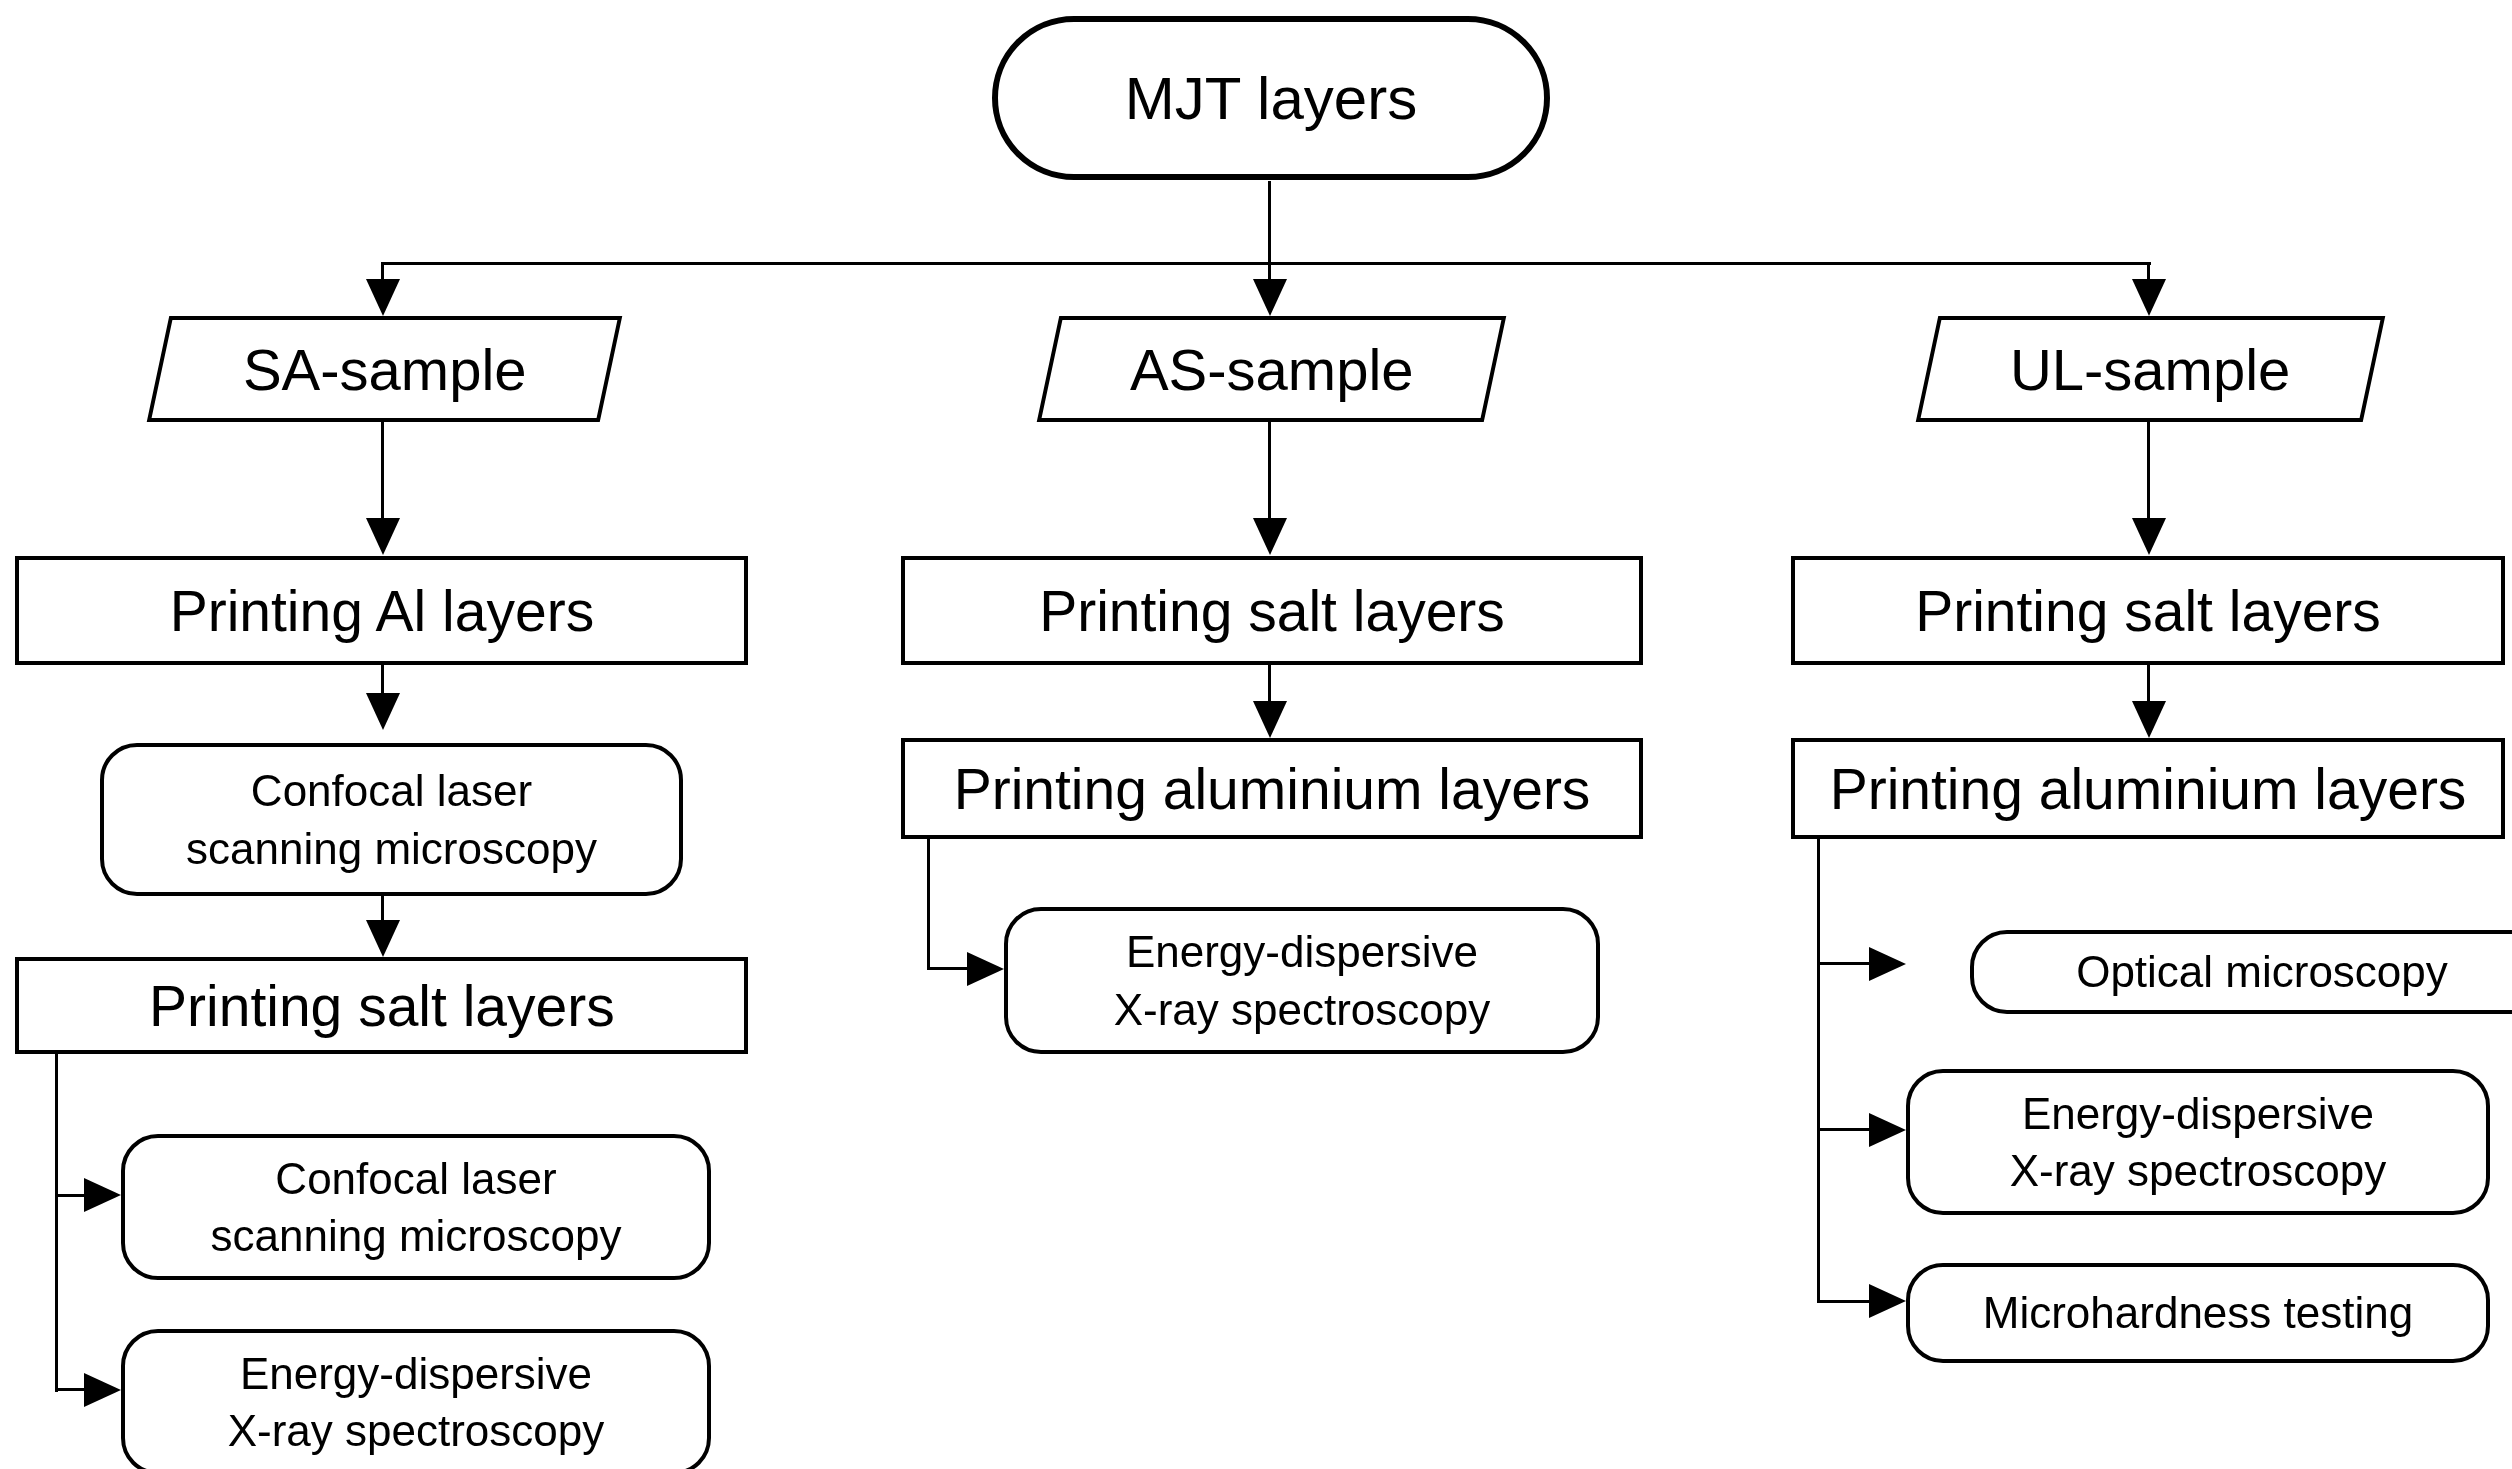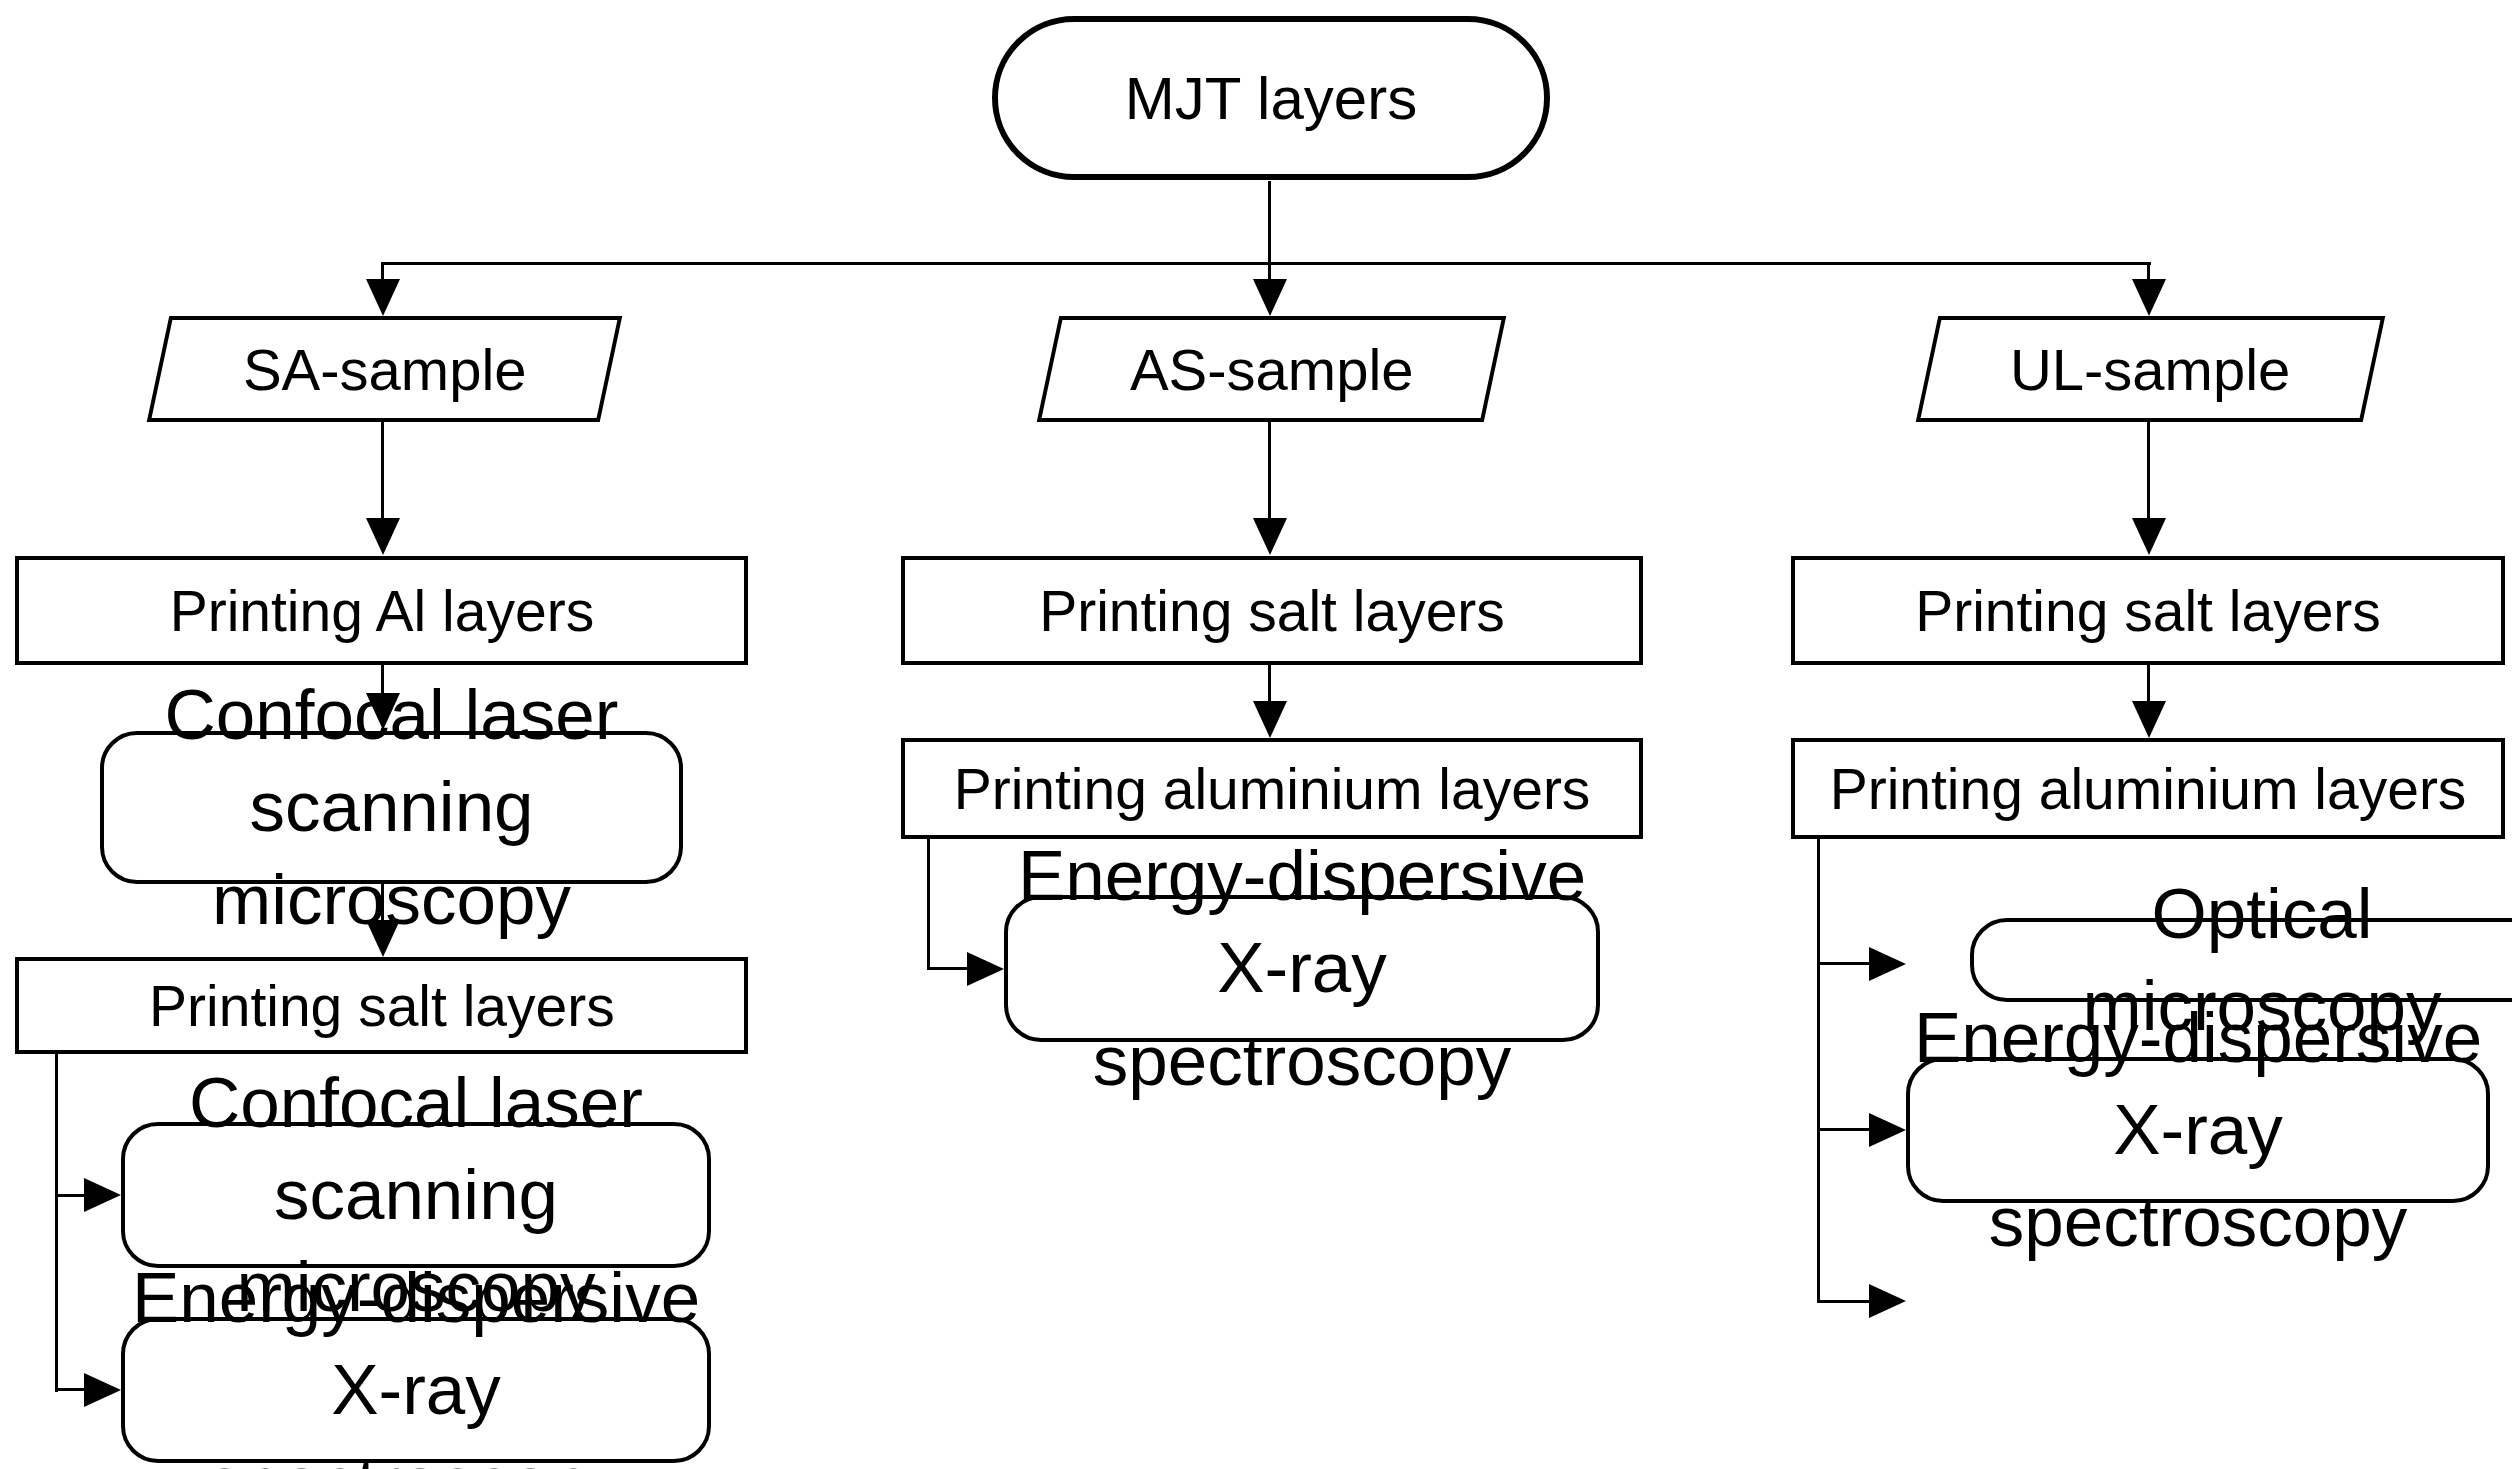--- a/index.html
+++ b/index.html
@@ -34,22 +34,23 @@
     font-size: 58px;
   }
   .para .label { transform: skewX(12deg); }
   .rect {
     border: 4.9px solid #000000;
     font-size: 57px;
   }
   .round {
     border: 4px solid #000000;
     border-radius: 37px;
-    font-size: 71px;
+    font-size: 44px;
     line-height: 1.3;
+    margin-top: 12px;
   }
   .line { position: absolute; background: #000000; z-index: 1; }
   .tri { position: absolute; width: 0; height: 0; z-index: 1; }
   .tri-down {
     border-left: 17px solid transparent;
     border-right: 17px solid transparent;
     border-top: 37px solid #000000;
   }
   .tri-right {
     border-top: 17px solid transparent;
@@ -112,20 +113,23 @@
   <div class="node rect" style="left:1791px; top:738px; width:714px; height:101px;">
     <span class="label">Printing aluminium layers</span>
   </div>
   <div class="node round" style="left:1970px; top:918px; width:584px; height:84px;text-align:center;">
     <span class="label">Optical microscopy</span>
   </div>
   <div class="node round" style="left:1906px; top:1057px; width:584px; height:146px;">
     <span class="label">Energy-dispersive
 X-ray spectroscopy</span>
   </div>
+  <div class="node round" style="left:1906px; top:1251px; width:584px; height:100px;">
+    <span class="label">Microhardness testing</span>
+  </div>
 
   <div class="line" style="left:1268px; top:181px; width:3.2px; height:103px;"></div>
   <div class="line" style="left:381px; top:262px; width:1770px; height:3.2px;"></div>
   <div class="line" style="left:381px; top:262px; width:3.2px; height:19.4px;"></div>
   <div class="line" style="left:2147px; top:262px; width:3.2px; height:19.4px;"></div>
 
   <div class="line" style="left:381px; top:420px; width:3.2px; height:101px;"></div>
   <div class="line" style="left:1268px; top:420px; width:3.2px; height:101px;"></div>
   <div class="line" style="left:2147px; top:420px; width:3.2px; height:101px;"></div>
 

